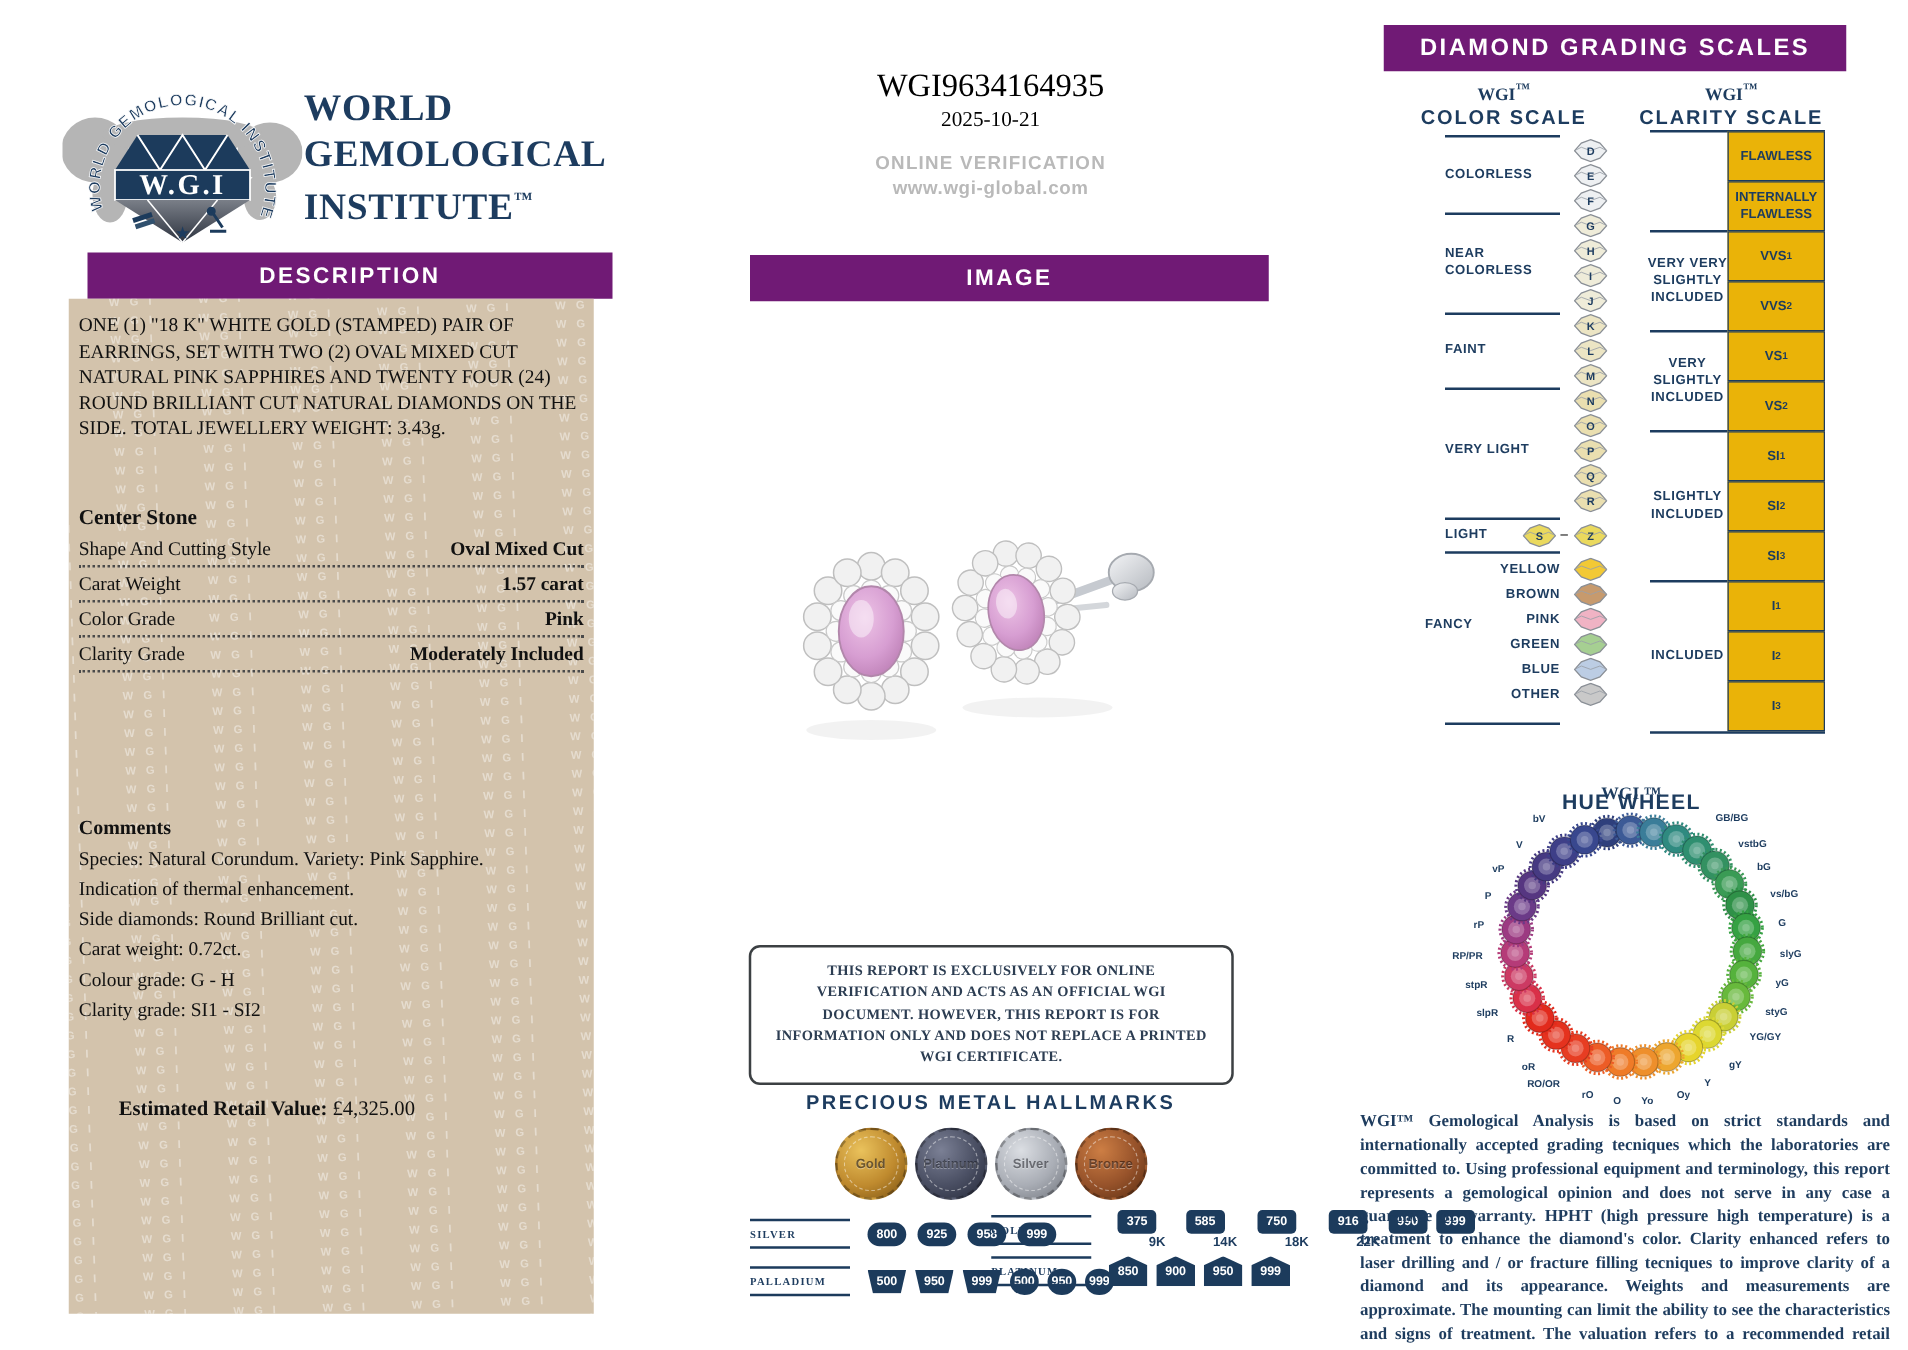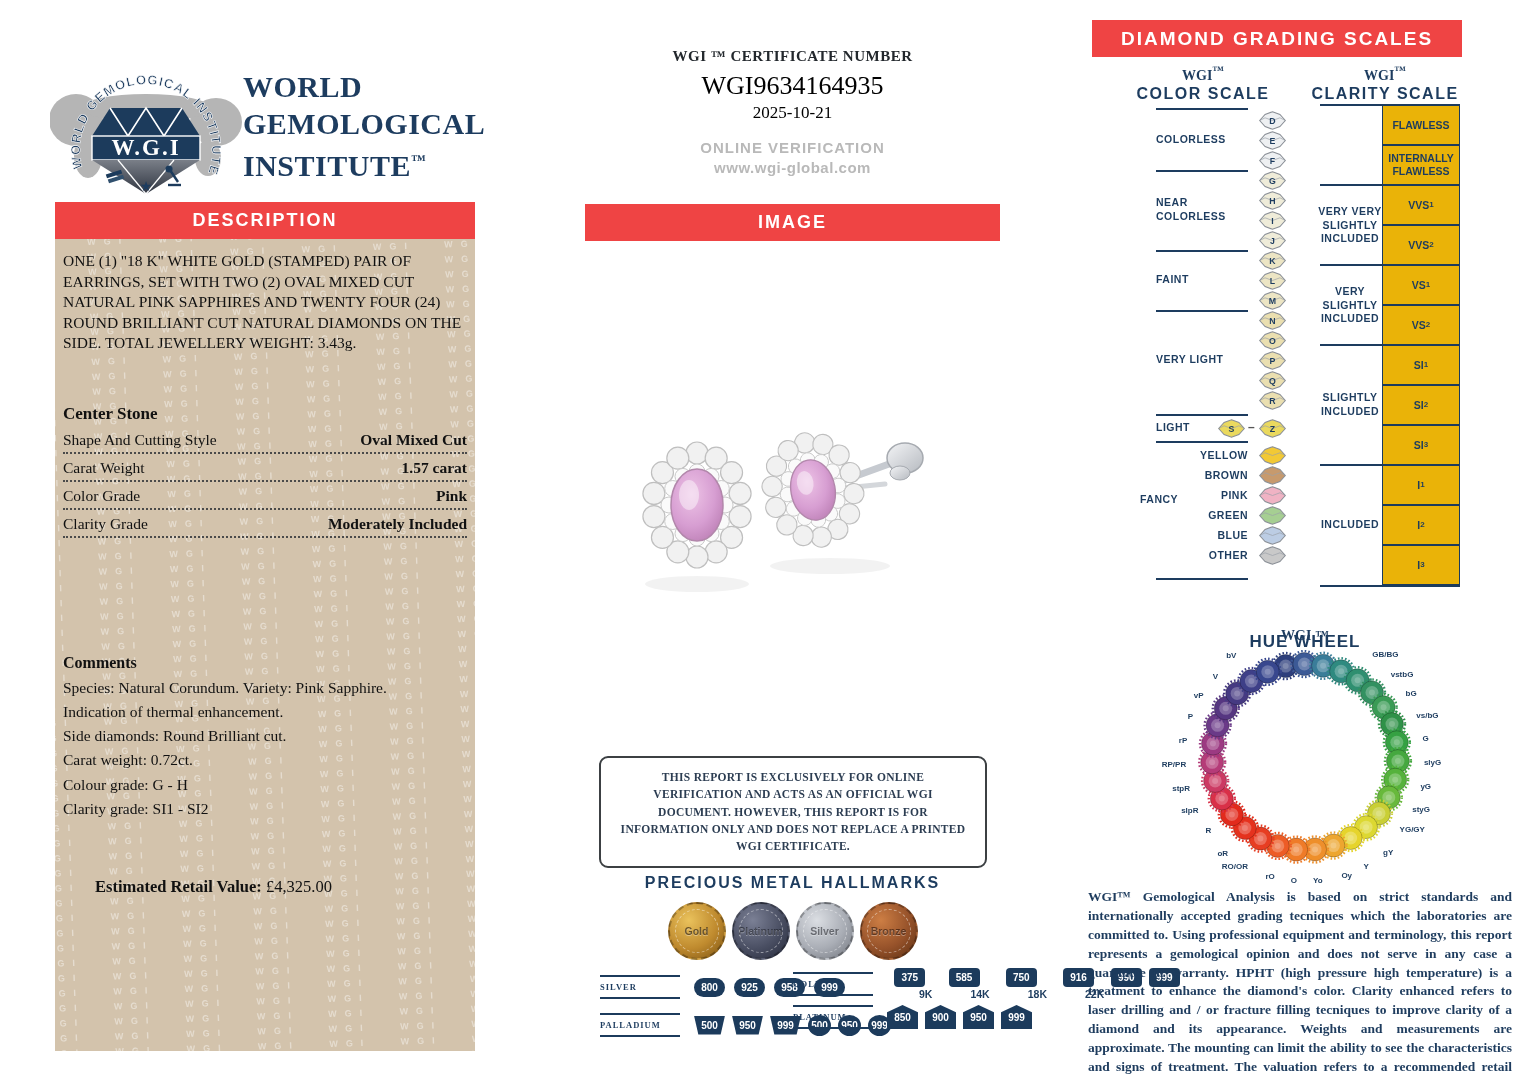--- a/index.html
+++ b/index.html
@@ -1,20 +1,20 @@
 <!DOCTYPE html>
 <html><head>
 <meta charset="utf-8">
 <style>
   html,body{margin:0;padding:0;background:#fff;}
   .page{position:relative;width:1526px;height:1080px;background:#fff;overflow:hidden;
         font-family:"Liberation Serif",serif;color:#111;}
   .abs{position:absolute;}
-  .bar{position:absolute;background:#ef4444;color:#fff;height:37px;
-       font:bold 18px/37px "Liberation Sans",sans-serif;text-align:center;letter-spacing:2px;}
+  .bar{position:absolute;background:#701a75;color:#fff;height:37px;
+       font:bold 18px/37px "Liberation Sans",sans-serif;text-align:center;letter-spacing:2px;margin-left:15px;}
   
   .org-title{position:absolute;left:243px;top:68px;color:#1d3c5f;
              font:bold 30px/37px "Liberation Serif",serif;letter-spacing:.5px;}
   .org-title sup{font-size:15px;}
   .panel{position:absolute;left:55px;top:239px;width:420px;height:812px;background:#d3c3ac;overflow:hidden;}
   .wm{position:absolute;inset:-25px;font:bold 9px/15px "Liberation Sans",sans-serif;
       color:rgba(255,255,255,.42);letter-spacing:8px;word-spacing:15px;transform:rotate(-2deg);
       text-align:justify;pointer-events:none;}
   .panel-content{position:relative;z-index:2;}
   .desc-text{position:absolute;left:8px;top:12px;width:404px;margin:0;
@@ -171,21 +171,20 @@
           </div>
       </div>
       <div class="retail">
         <b>Estimated Retail Value:</b>
         <span>£4,325.00</span>
       </div>
     </div>
   </div>
 
   <div class="cert">
-    <div class="cert-h">WGI ™ CERTIFICATE NUMBER</div>
     <div class="cert-n">WGI9634164935</div>
     <div class="cert-d">2025-10-21</div>
     <div class="cert-ov">ONLINE VERIFICATION</div>
     <div class="cert-ws">www.wgi-global.com</div>
   </div>
 
   <div class="bar" style="left:585px;top:204px;width:415px;">IMAGE</div>
 
   <svg class="abs" style="left:600px;top:388px;" width="390" height="245" viewBox="0 0 390 245">
     <defs>

